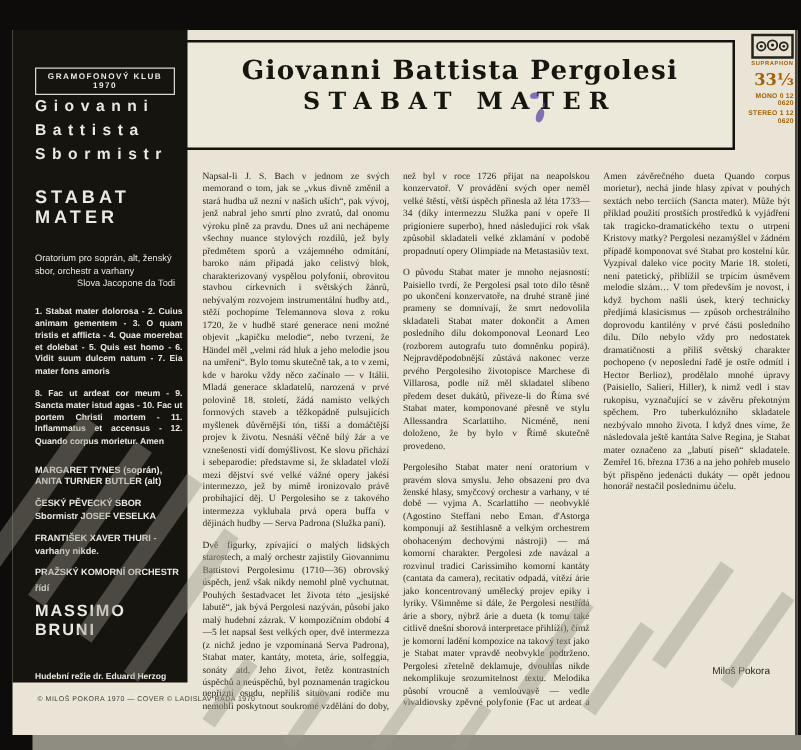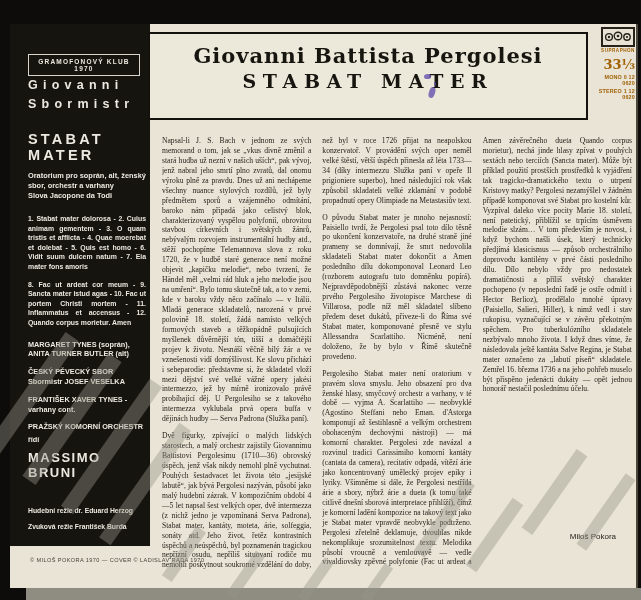--- a/index.html
+++ b/index.html
@@ -13,22 +13,22 @@
 
   
   .sidebar { position:absolute; left:0; top:0; width:140px; height:522px;
              background:#15140e; color:#ece9e0; padding:30px 10px 0 18px;
              font-family:"Liberation Sans", sans-serif; }
   .klub-box { border:1px solid #d8d5cb; padding:3px 2px; text-align:center;
               font-size:6.5px; font-weight:bold; letter-spacing:1.2px; width:112px; }
   .composer-line { font-size:12.5px; font-weight:bold; letter-spacing:0.42em; line-height:19px; }
   .composer-block { }
   .side-title { margin-top:17px; font-size:14.5px; font-weight:bold; letter-spacing:0.22em; }
-  .side-sub { margin-top:8px; font-size:7.4px; font-weight:bold; line-height:10px; width:118px; }
-  .side-libretto { font-size:7.4px; font-weight:bold; line-height:10px; }
+  .side-sub { margin-top:20px; font-size:7.4px; font-weight:normal; line-height:10px; width:118px; }
+  .side-libretto { font-size:7.4px; font-weight:normal; line-height:10px;text-align:right; }
   .tracks { margin-top:13px; font-size:6.9px; font-weight:bold; line-height:9.6px; width:118px; text-align:justify; }
   .tracks2 { margin-top:8px; }
   .perf { font-size:7.3px; font-weight:bold; line-height:9.8px; width:118px; }
   .perf-soloists { margin-top:12px; }
   .perf-choir { margin-top:8px; }
   .perf-organ { margin-top:8px; }
   .perf-orch { margin-top:8px; }
   .perf-ridi { margin-top:3px; font-weight:bold; font-size:7.3px; }
   .conductor { margin-top:6px; font-size:13px; font-weight:bold; letter-spacing:1.5px; }
   .credits { margin-top:26px; font-size:6.8px; font-weight:bold; line-height:9.4px; width:118px; }
@@ -75,39 +75,40 @@
 
 <div class="floor-strip"></div>
 
 <div class="cover">
 
   <div class="sidebar">
     <div class="klub-box">GRAMOFONOVÝ KLUB 1970</div>
 
     <div class="composer-block">
       <div class="composer-line">Giovanni</div>
+      <div class="composer-line">Battista</div>
       <div class="composer-line">Sbormistr</div>
     </div>
 
     <div class="side-title">STABAT MATER</div>
     <div class="side-sub">Oratorium pro soprán, alt, ženský sbor, orchestr a varhany</div>
     <div class="side-libretto">Slova Jacopone da Todi</div>
 
     <div class="tracks">1. Stabat mater dolorosa - 2. Cuius animam gementem - 3. O quam tristis et afflicta - 4. Quae moerebat et dolebat - 5. Quis est homo - 6. Vidit suum dulcem natum - 7. Eia mater fons amoris</div>
     <div class="tracks tracks2">8. Fac ut ardeat cor meum - 9. Sancta mater istud agas - 10. Fac ut portem Christi mortem - 11. Inflammatus et accensus - 12. Quando corpus morietur. Amen</div>
 
     <div class="perf perf-soloists">
       <div>MARGARET TYNES (soprán),</div>
       <div>ANITA TURNER BUTLER (alt)</div>
     </div>
     <div class="perf perf-choir">
       <div>ČESKÝ PĚVECKÝ SBOR</div>
       <div>Sbormistr JOSEF VESELKA</div>
     </div>
-    <div class="perf perf-organ">FRANTIŠEK XAVER TYNES - varhany cont.</div>
+    <div class="perf perf-organ">FRANTIŠEK XAVER THURI - varhany nikde.</div>
     <div class="perf perf-orch">PRAŽSKÝ KOMORNÍ ORCHESTR</div>
     <div class="perf-ridi">řídí</div>
     <div class="conductor">MASSIMO BRUNI</div>
 
     <div class="credits">
       <div class="credit-line">Hudební režie dr. Eduard Herzog</div>
       <div class="credit-line">Zvuková režie František Burda</div>
 
     </div>
   </div>

